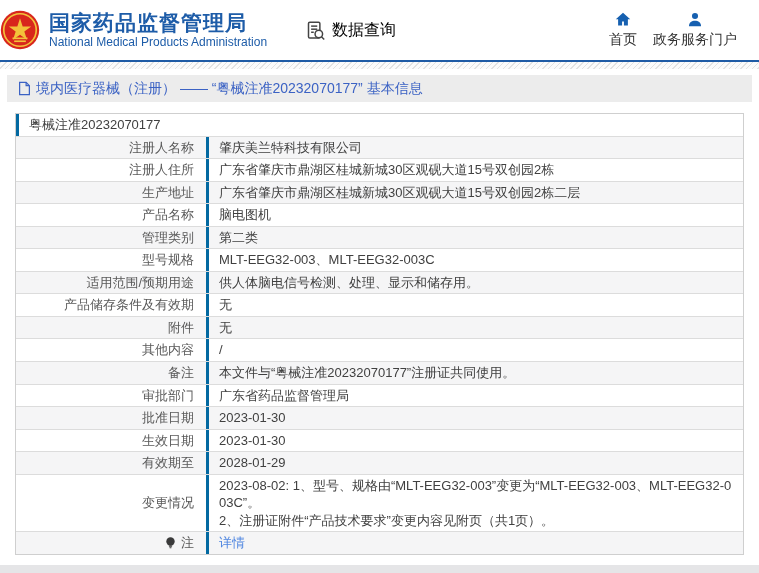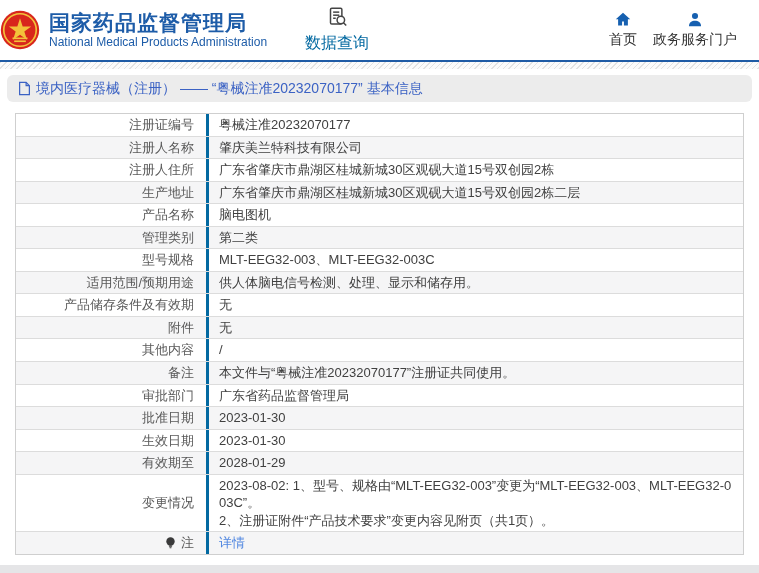--- a/index.html
+++ b/index.html
@@ -17,42 +17,42 @@
     background:#fff;
     border-bottom:2px solid #1f5ba5;
   }
   .logo { display:flex; align-items:center; gap:9px; cursor:pointer; }
   .emblem { width:40px; height:40px; flex:none; }
   .logo-text { display:flex; flex-direction:column; line-height:1.1; }
   .logo-cn { font-size:21px; font-weight:bold; color:#1d5ca8; letter-spacing:1px; }
   .logo-en { font-size:12px; color:#1d5ca8; margin-top:2px; }
   .data-query {
     display:flex; align-items:center; gap:6px;
-    margin-left:38px; font-size:16px; color:#0369a1; cursor:pointer;flex-direction:column;
+    margin-left:38px; font-size:16px; color:#000000; cursor:pointer;
   }
   .data-query svg { display:block; }
   .top-nav { margin-left:auto; margin-right:22px; display:flex; gap:16px; }
   .nav-item {
     display:flex; flex-direction:column; align-items:center; gap:3px;
     font-size:14px; color:#333; cursor:pointer;
   }
   .nav-item svg { display:block; }
 
   
   .hatch {
     height:7px;
     background:repeating-linear-gradient(135deg,#e2e2e2 0 1px,#fbfbfb 1px 4px);
   }
 
   
   .main { margin:6px 7px 0 7px; }
   .breadcrumb-bar {
     height:27px; background:#ececec; display:flex; align-items:center;
     padding-left:11px; gap:5px;
-    font-size:14px; color:#3b62c4;border-radius:6px;
+    font-size:14px; color:#3b62c4;
   }
   .breadcrumb-bar svg { flex:none; display:block; }
 
   
   .info-table {
     margin:11px 8px 0 8px;
     border:1px solid #cfcfcf;
     font-size:13px; line-height:1.35;
   }
   .trow { display:flex; min-height:21px; background:#fff; }
@@ -131,23 +131,20 @@
   <div class="breadcrumb-bar">
     <svg width="13" height="15" viewBox="0 0 16 18" fill="none" stroke="#3b62c4" stroke-width="1.5">
       <path d="M2 1.5 h8 l4 4 v11 h-12 z"></path>
       <path d="M10 1.5 v4 h4"></path>
     </svg>
     <span>境内医疗器械（注册） —— “粤械注准20232070177” 基本信息</span>
   </div>
 
   <div class="info-table">
       <div class="trow">
-        <div class="tlabel">
-          <span>注册证编号</span>
-        </div>
         <div class="tvalue">粤械注准20232070177</div>
       </div>
       <div class="trow">
         <div class="tlabel">
           <span>注册人名称</span>
         </div>
         <div class="tvalue">肇庆美兰特科技有限公司</div>
       </div>
       <div class="trow">
         <div class="tlabel">

